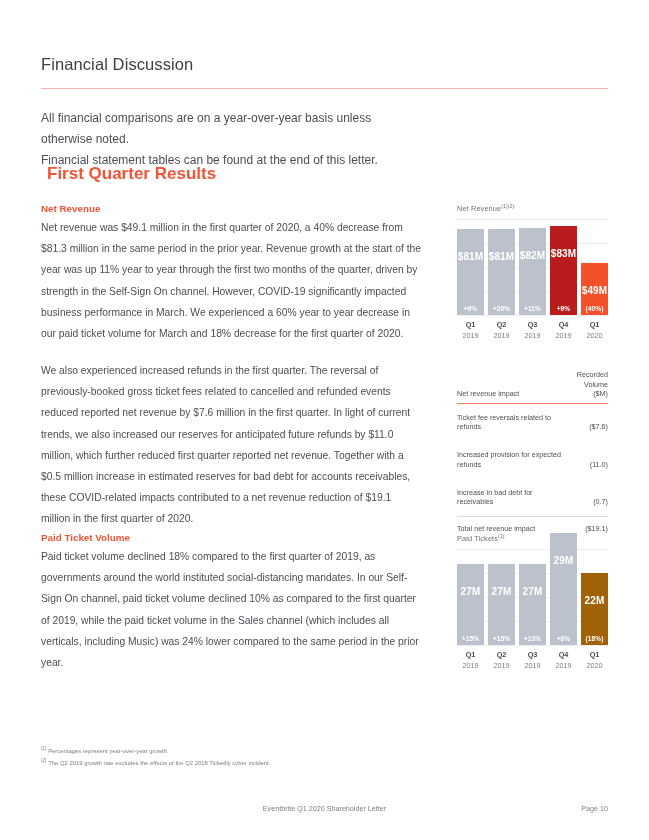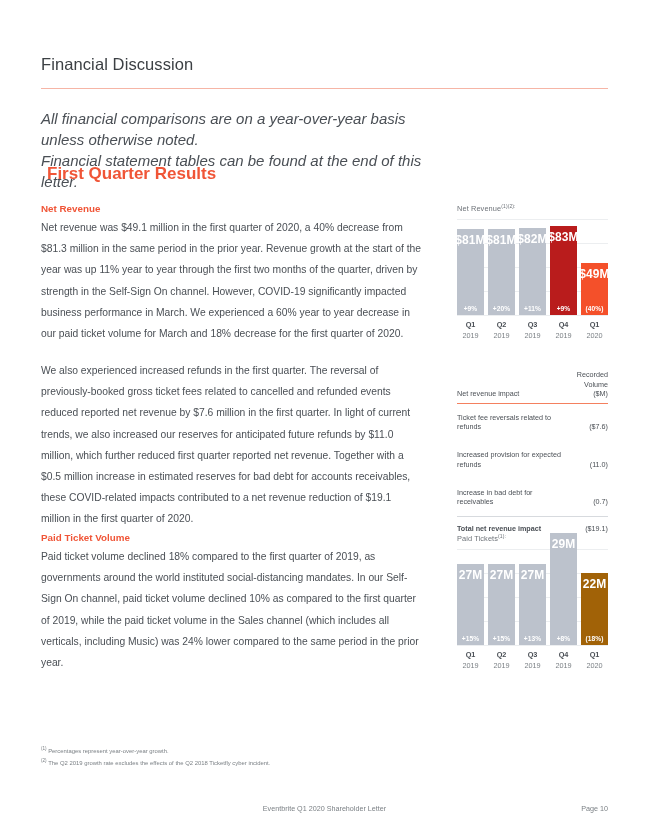--- a/index.html
+++ b/index.html
@@ -19,21 +19,21 @@
     font-size:16.5px;font-weight:400;color:#3c4044;letter-spacing:.1px;
   }
   .title-rule{
     position:absolute;left:41px;top:88px;width:567px;height:1.4px;
     background:#f6b5a6;
   }
 
   
   .left-col{position:absolute;left:41px;top:108px;width:382px;}
   .intro{
-    font-size:15px;line-height:21px;color:#4a4f55;font-style:italic;
+    font-size:12px;line-height:21px;color:#4a4f55;
   }
   .h-first-quarter{
     position:absolute;left:41px;top:164px;font-size:17px;
     color:#f05537;font-weight:700;padding-left:6px;
   }
   .h-net-revenue{
     position:absolute;left:41px;top:203px;font-size:9.8px;
     color:#f05537;font-weight:700;
   }
   .h-paid-ticket{
@@ -73,21 +73,21 @@
     width:27px;position:relative;display:flex;flex-direction:column;
     justify-content:space-between;align-items:center;
   }
   .bar{
     width:27px;background:#bcc2cc;position:relative;
     display:flex;flex-direction:column;justify-content:space-between;
     align-items:center;box-sizing:border-box;padding:4px 0 3px 0;
   }
   .bar.highlight{background:#f4502a;}
   .bar-value{
-    font-size:12px;font-weight:700;color:#ffffff;letter-spacing:.1px;
+    font-size:10px;font-weight:700;color:#ffffff;letter-spacing:.1px;margin-top:18px;
   }
   .bar-growth{
     font-size:6.6px;font-weight:700;color:#ffffff;letter-spacing:.1px;
   }
   .axis-labels{
     display:flex;justify-content:space-between;width:151px;margin-top:4px;
   }
   .axis-cell{
     width:27px;text-align:center;font-size:7.3px;color:#4a4f55;
     line-height:11px;
@@ -102,21 +102,21 @@
     vertical-align:bottom;padding:0 0 4px 0;line-height:9.5px;
   }
   .impact-table th.num{text-align:right;}
   .impact-table thead tr{border-bottom:1.3px solid #f4805f;}
   .impact-table td{
     font-size:7.2px;color:#4a4f55;padding:9px 0 9px 0;line-height:9.8px;
     vertical-align:top;
   }
   .impact-table td.num{text-align:right;white-space:nowrap;vertical-align:bottom;}
   .impact-table tbody tr.total td{
-    border-top:1px solid #d7dade;font-weight:700;padding-top:7px;padding-bottom:3px;
+    border-top:1px solid #d7dade;font-weight:400;padding-top:7px;padding-bottom:3px;
   }
   .impact-table tbody tr.total td.num{font-weight:400;}
 
   
   .footnotes{
     position:absolute;left:41px;top:744px;width:420px;
     font-size:5.9px;color:#7b8085;line-height:10.5px;
   }
   .footnotes sup{font-size:4.6px;vertical-align:super;margin-right:1.5px;}
   .footer{

